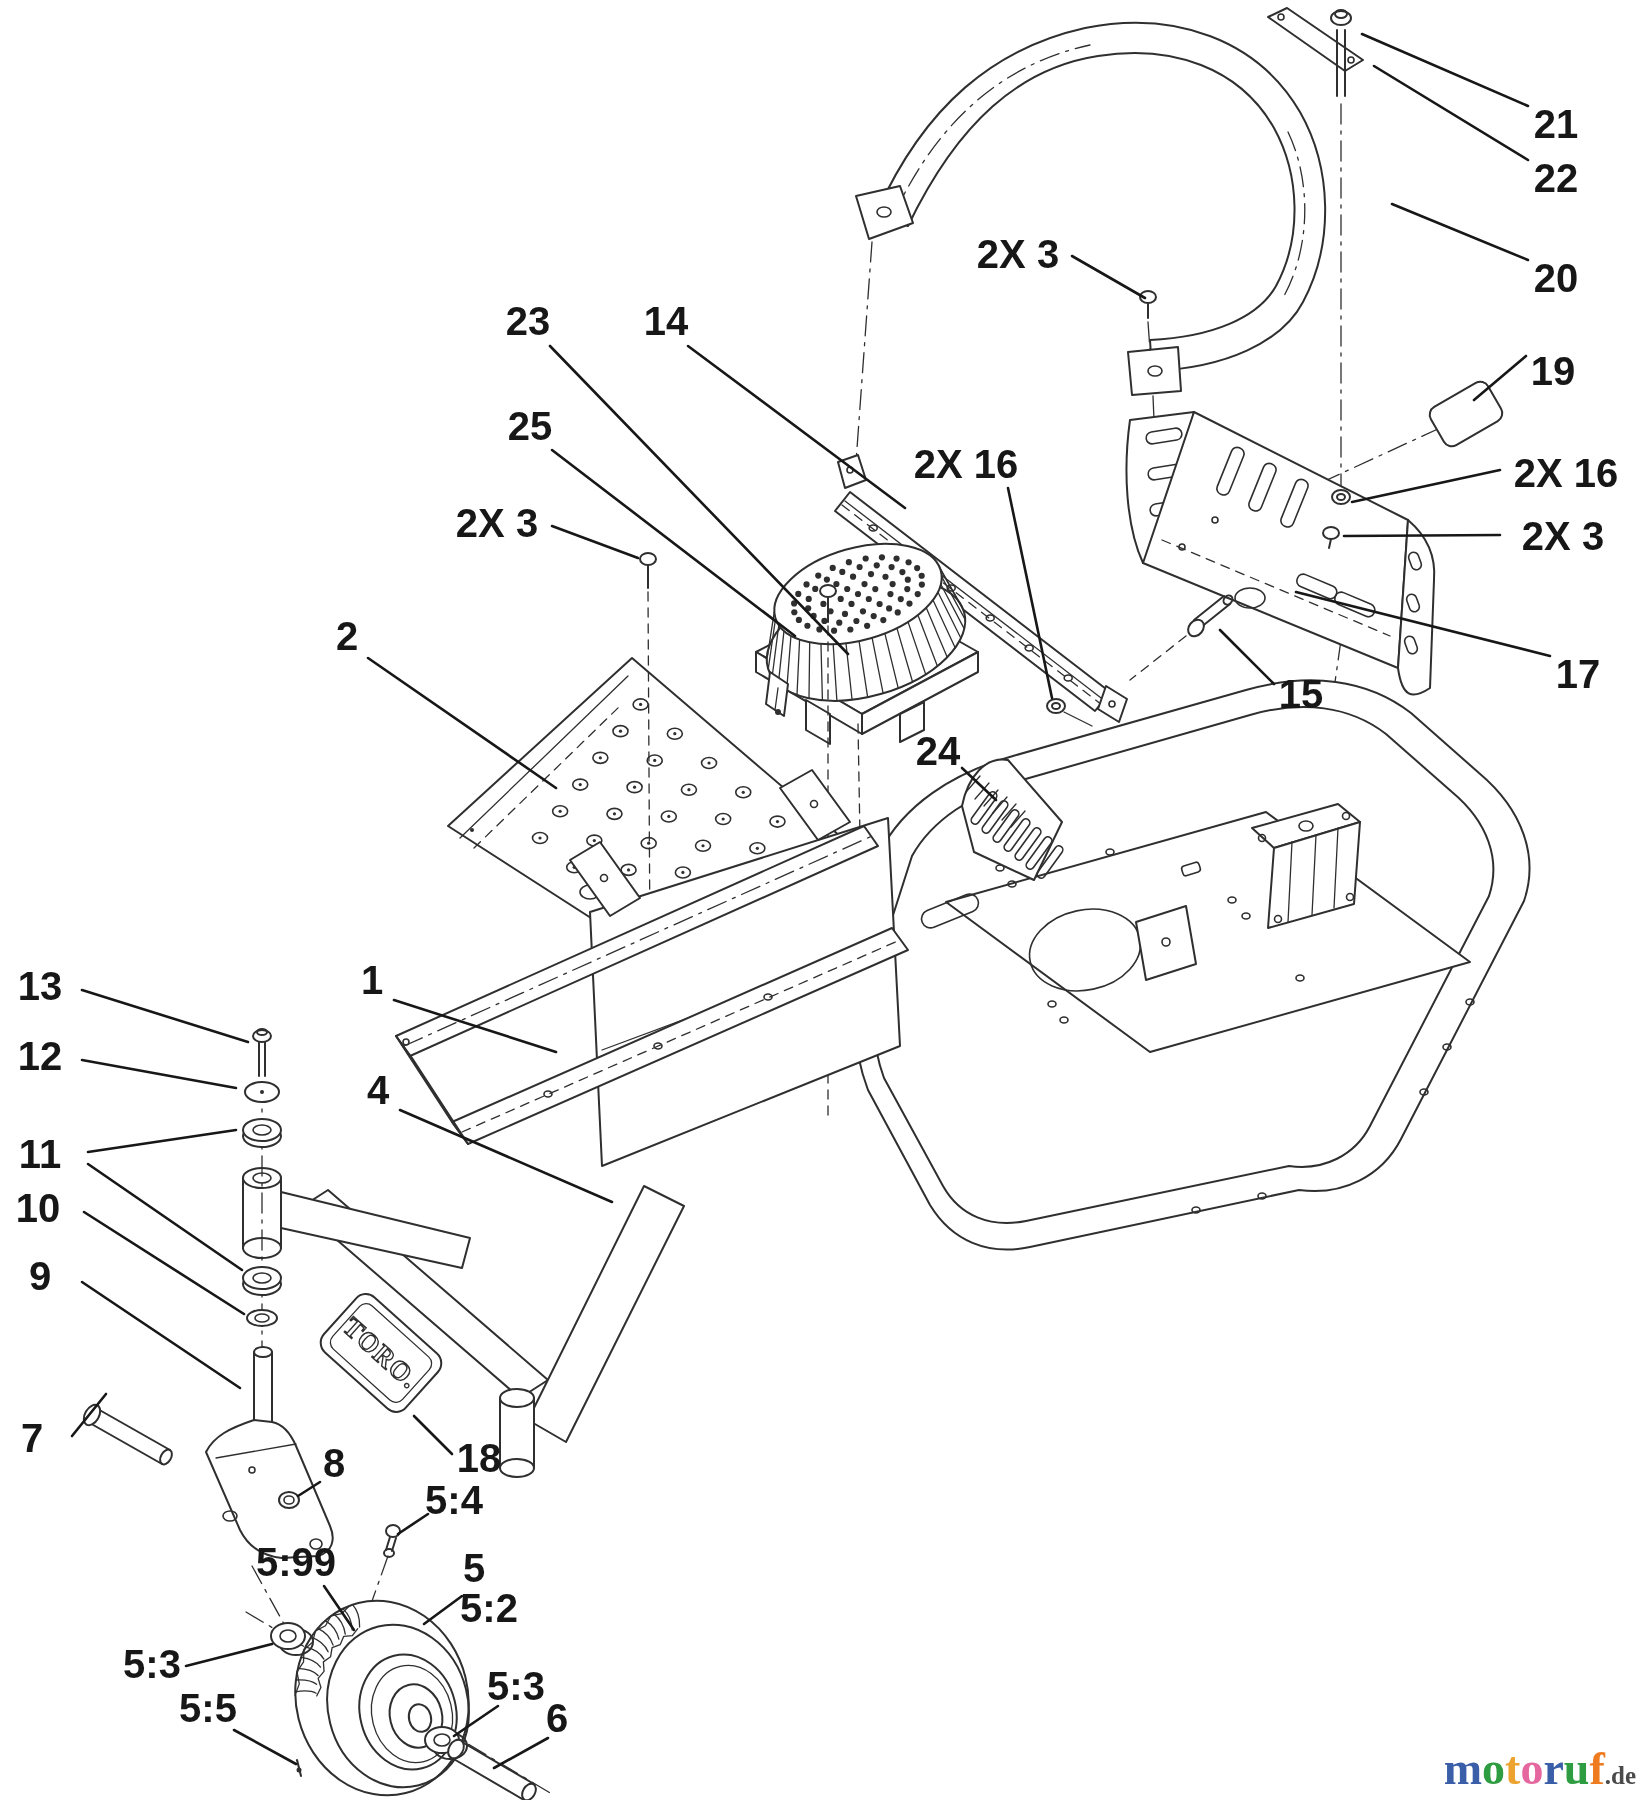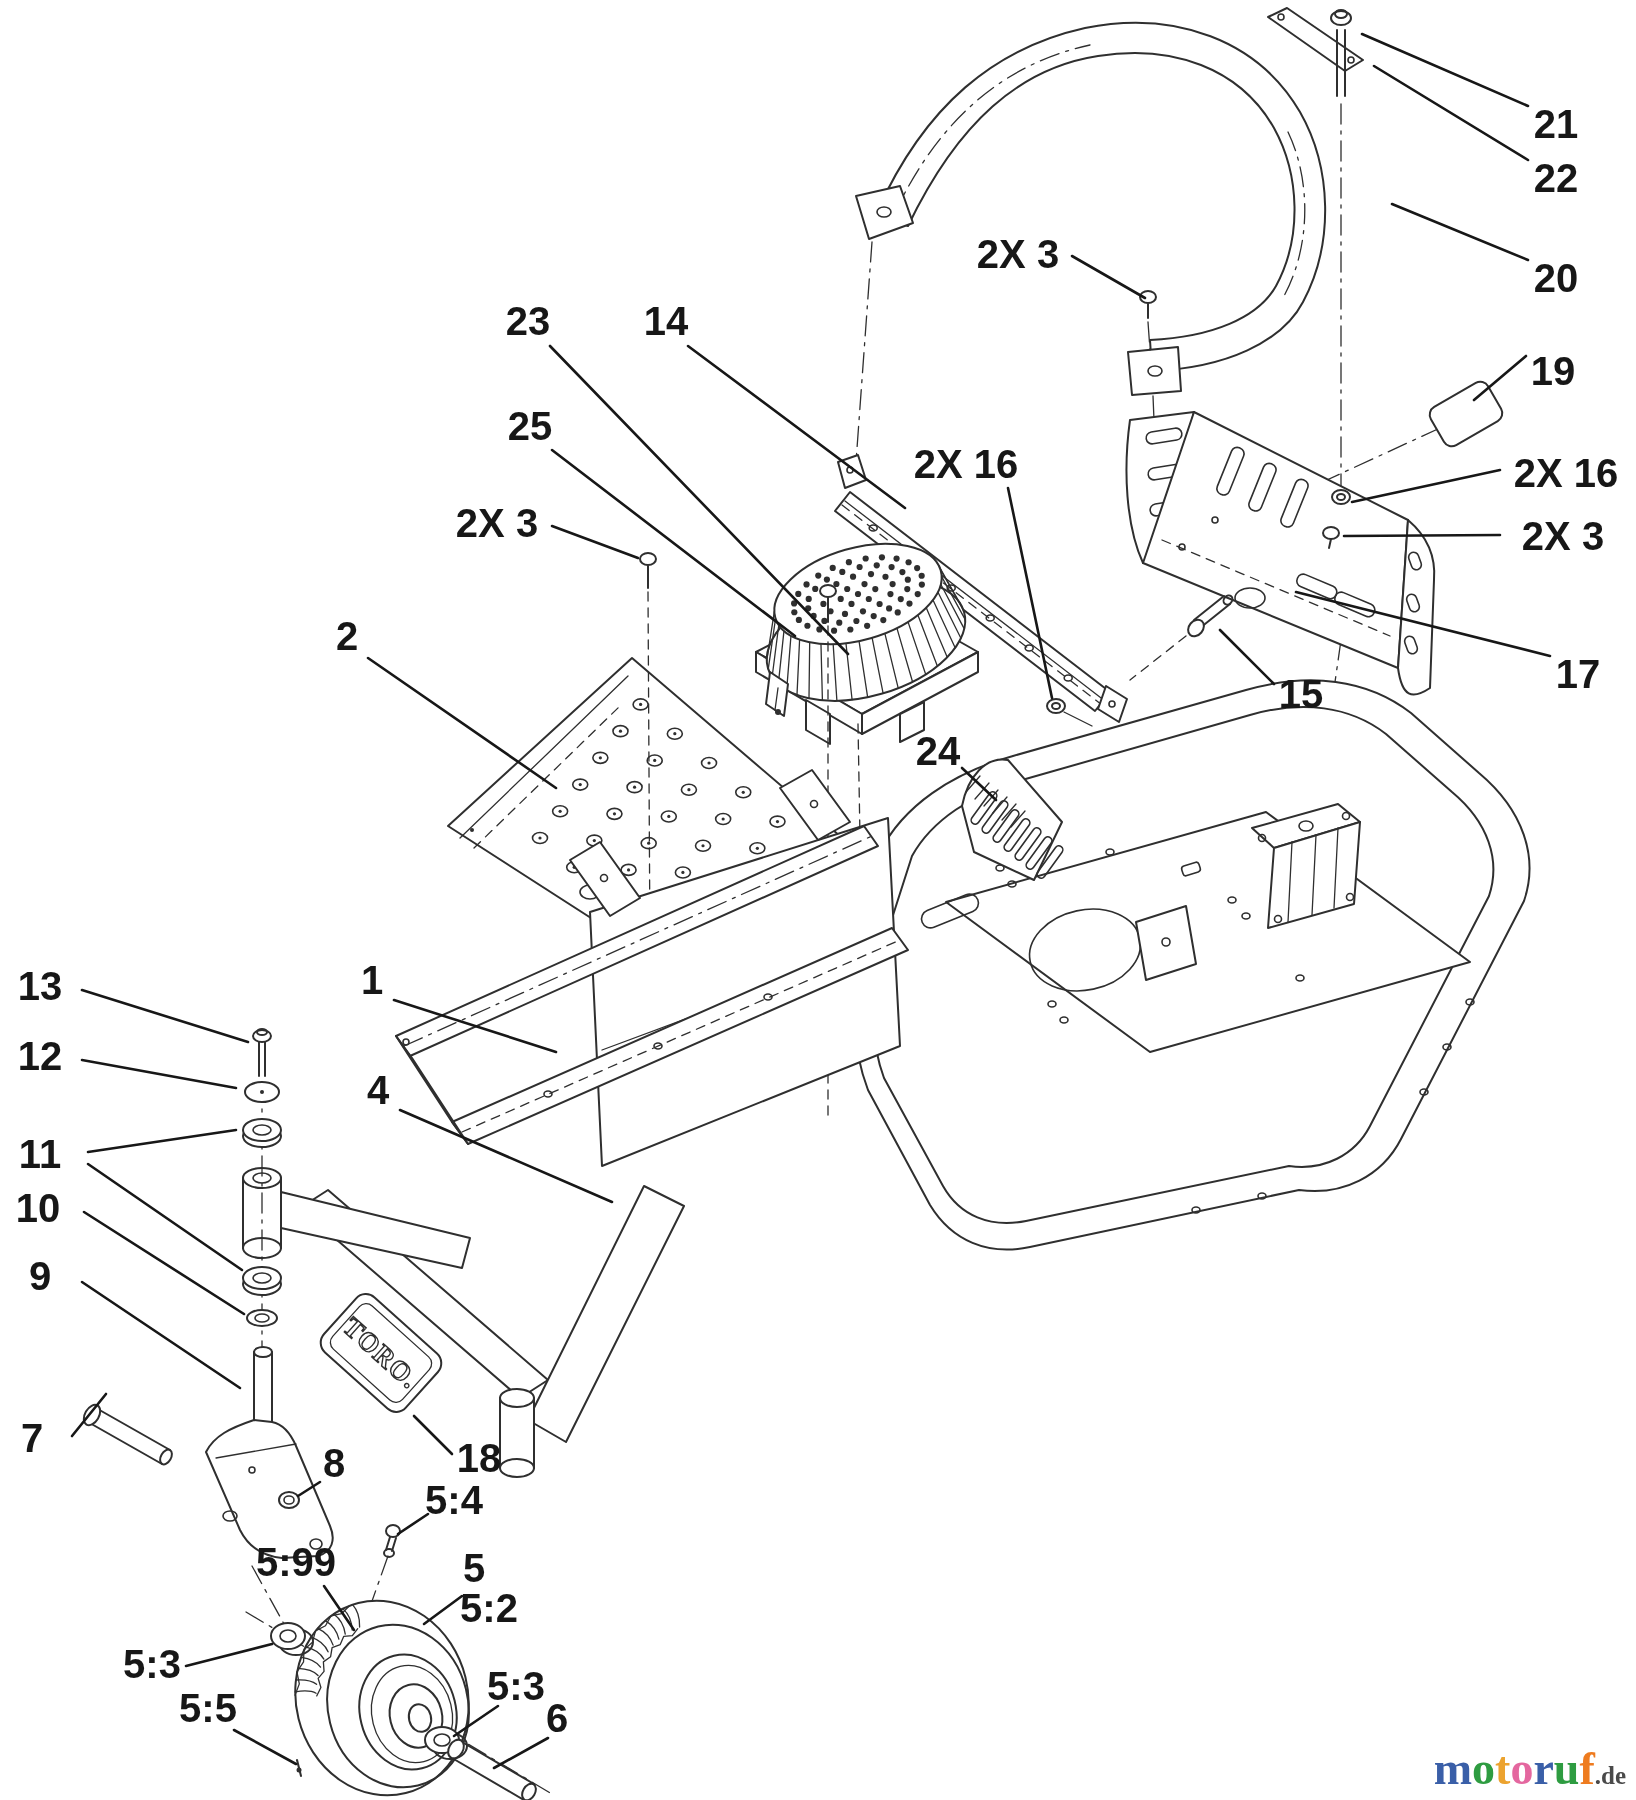--- a/index.html
+++ b/index.html
@@ -10,21 +10,21 @@
   .sf {fill:#ffffff;stroke:#2f2f2f;stroke-width:2;stroke-linejoin:round;}
   .thin{stroke-width:1.3;}
   .dash{stroke-dasharray:9 7;}
   .dd  {stroke-dasharray:20 7 3 7;}
   .hole{fill:none;stroke:#2f2f2f;stroke-width:1.6;}
   .dot {fill:#2f2f2f;stroke:none;}
   .callout{font-family:"Liberation Sans",sans-serif;font-weight:bold;font-size:40px;fill:#171717;}
   .leader{stroke:#171717;stroke-width:2.6;stroke-linecap:round;}
   .decal-text{font-family:"Liberation Serif",serif;font-weight:bold;font-size:27px;
               fill:#ffffff;stroke:#2f2f2f;stroke-width:1.4;letter-spacing:1px;}
-  .watermark{position:absolute;right:10px;bottom:8px;font-family:"Liberation Serif",serif;
+  .watermark{position:absolute;right:0;bottom:8px;font-family:"Liberation Serif",serif;
              font-weight:bold;font-size:46px;line-height:1;user-select:none;margin-left:40px;}
   .watermark .suffix{font-size:25px;font-weight:bold;}
 </style>
 </head>
 <body>
 
 <div class="stage">
 <svg width="1636" height="1800" viewBox="0 0 1636 1800">
 
   <g>

